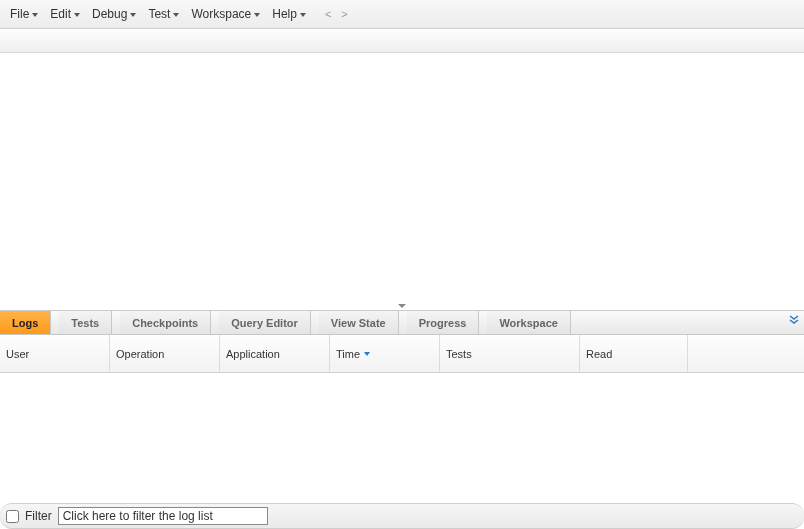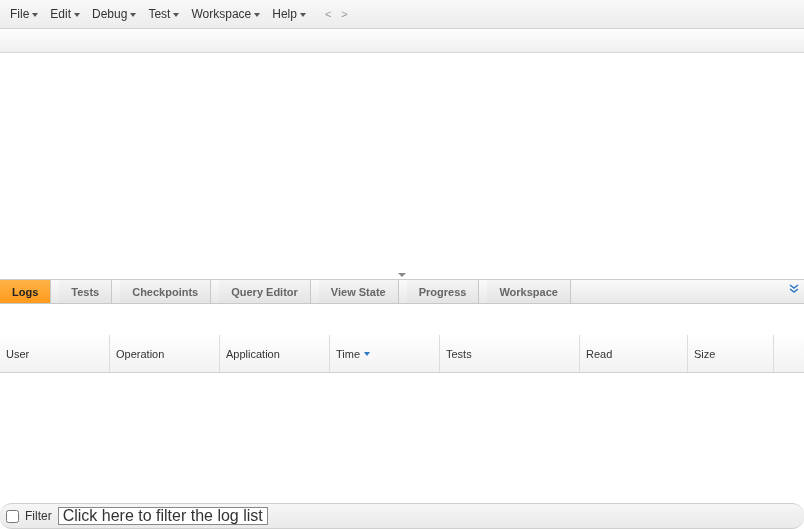--- a/index.html
+++ b/index.html
@@ -120,21 +120,20 @@
       color: #3a6ea5;
       font-size: 12px;
       cursor: pointer;
       font-weight: bold;
     }
     .col-header-row {
       display: flex;
       height: 38px;
       background: linear-gradient(to bottom, #fefefe, #f2f2f2);
       border-bottom: 1px solid #d0d0d0;
-      margin-top: 31px;
     }
     .col-header {
       display: flex;
       align-items: center;
       padding: 0 6px;
       border-right: 1px solid #dcdcdc;
       color: #333;
       font-size: 11px;
       gap: 4px;
     }
@@ -168,21 +167,21 @@
     }
     .filter-label {
       color: #333;
       font-size: 12px;
     }
     .filter-input {
       border: 1px solid #888;
       height: 18px;
       width: 210px;
       padding: 0 4px;
-      font-size: 16px;
+      font-size: 12px;
       font-family: inherit;
       color: #333;
     }
   </style>
 </head>
 <body>
 
 <div class="menubar">
   <div class="menu-item">
     <span>File</span>
@@ -276,23 +275,20 @@
     <div class="col-header" style="width:110px">
       <span>Time</span>
       <span class="sort-ind"></span>
     </div>
     <div class="col-header" style="width:140px">
       <span>Tests</span>
     </div>
     <div class="col-header" style="width:108px">
       <span>Read</span>
     </div>
-    <div class="col-header" style="width:86px">
-      <span>Size</span>
-    </div>
     <div class="col-header" style="flex:1;border-right:none">
       <span></span>
     </div>
   </div>
 
   <div class="log-body"></div>
 
   <div class="filter-bar">
     <input type="checkbox" class="filter-checkbox" style="">
     <span class="filter-label">Filter</span>

